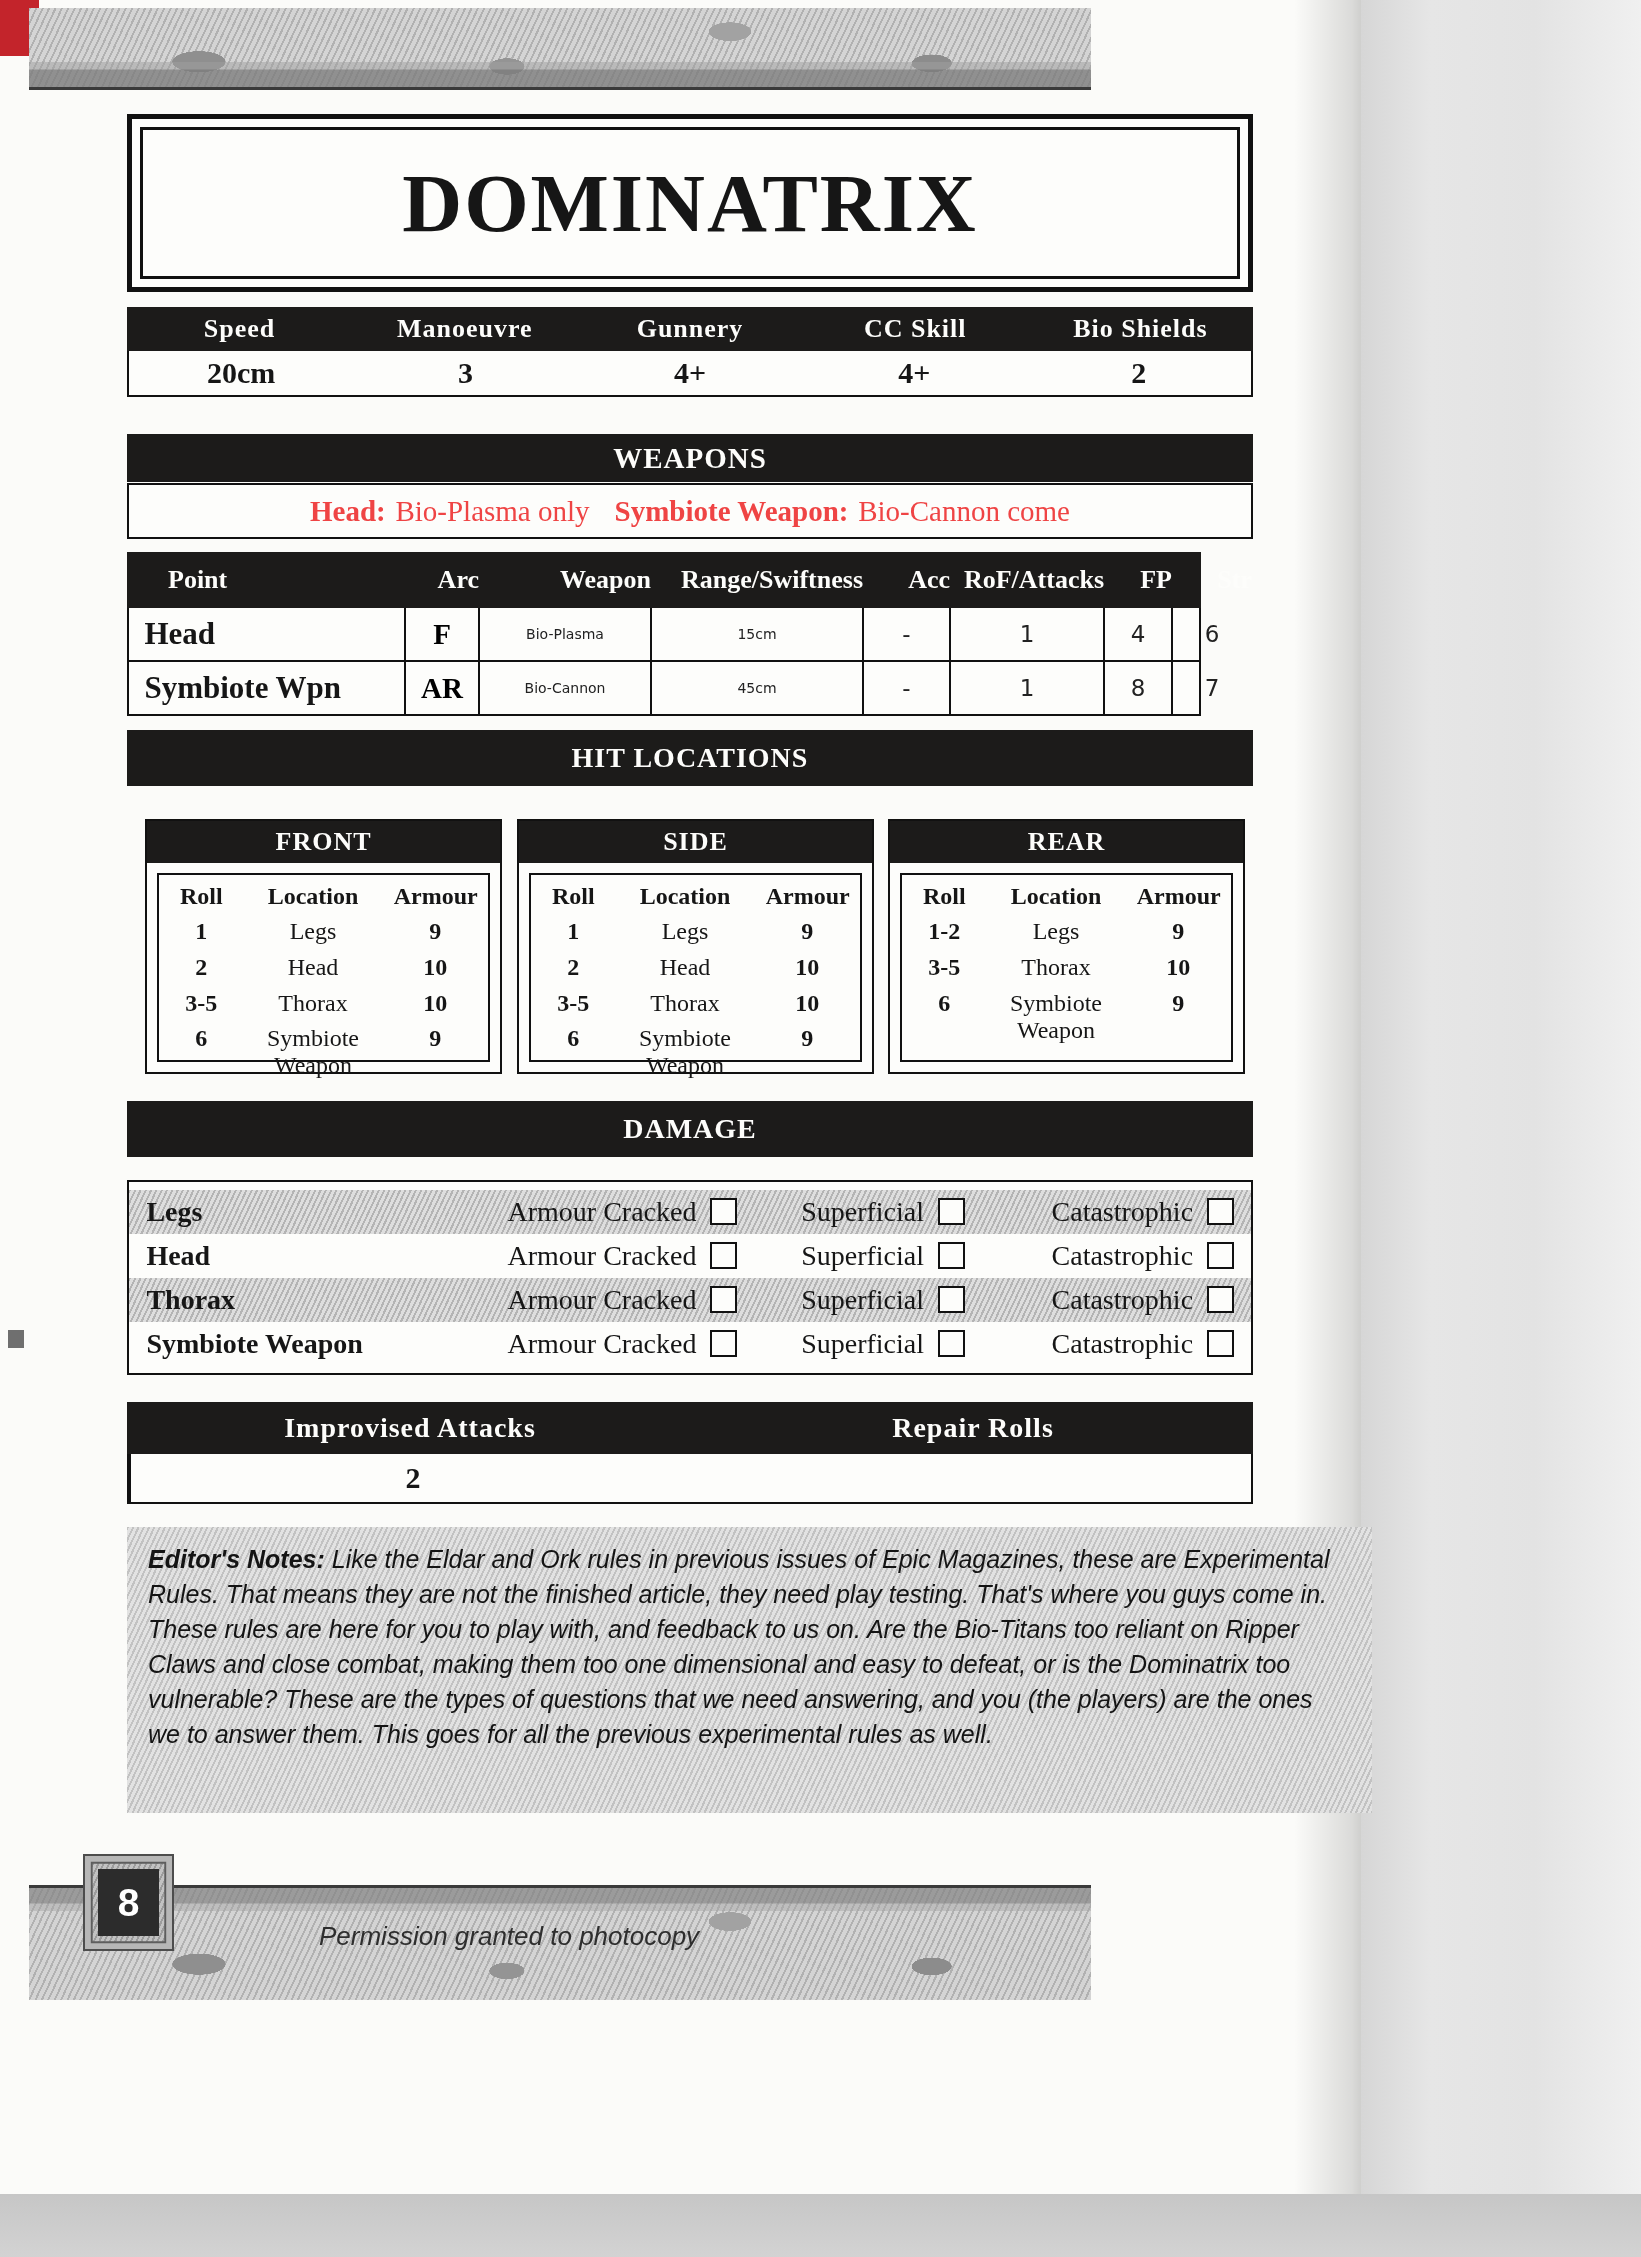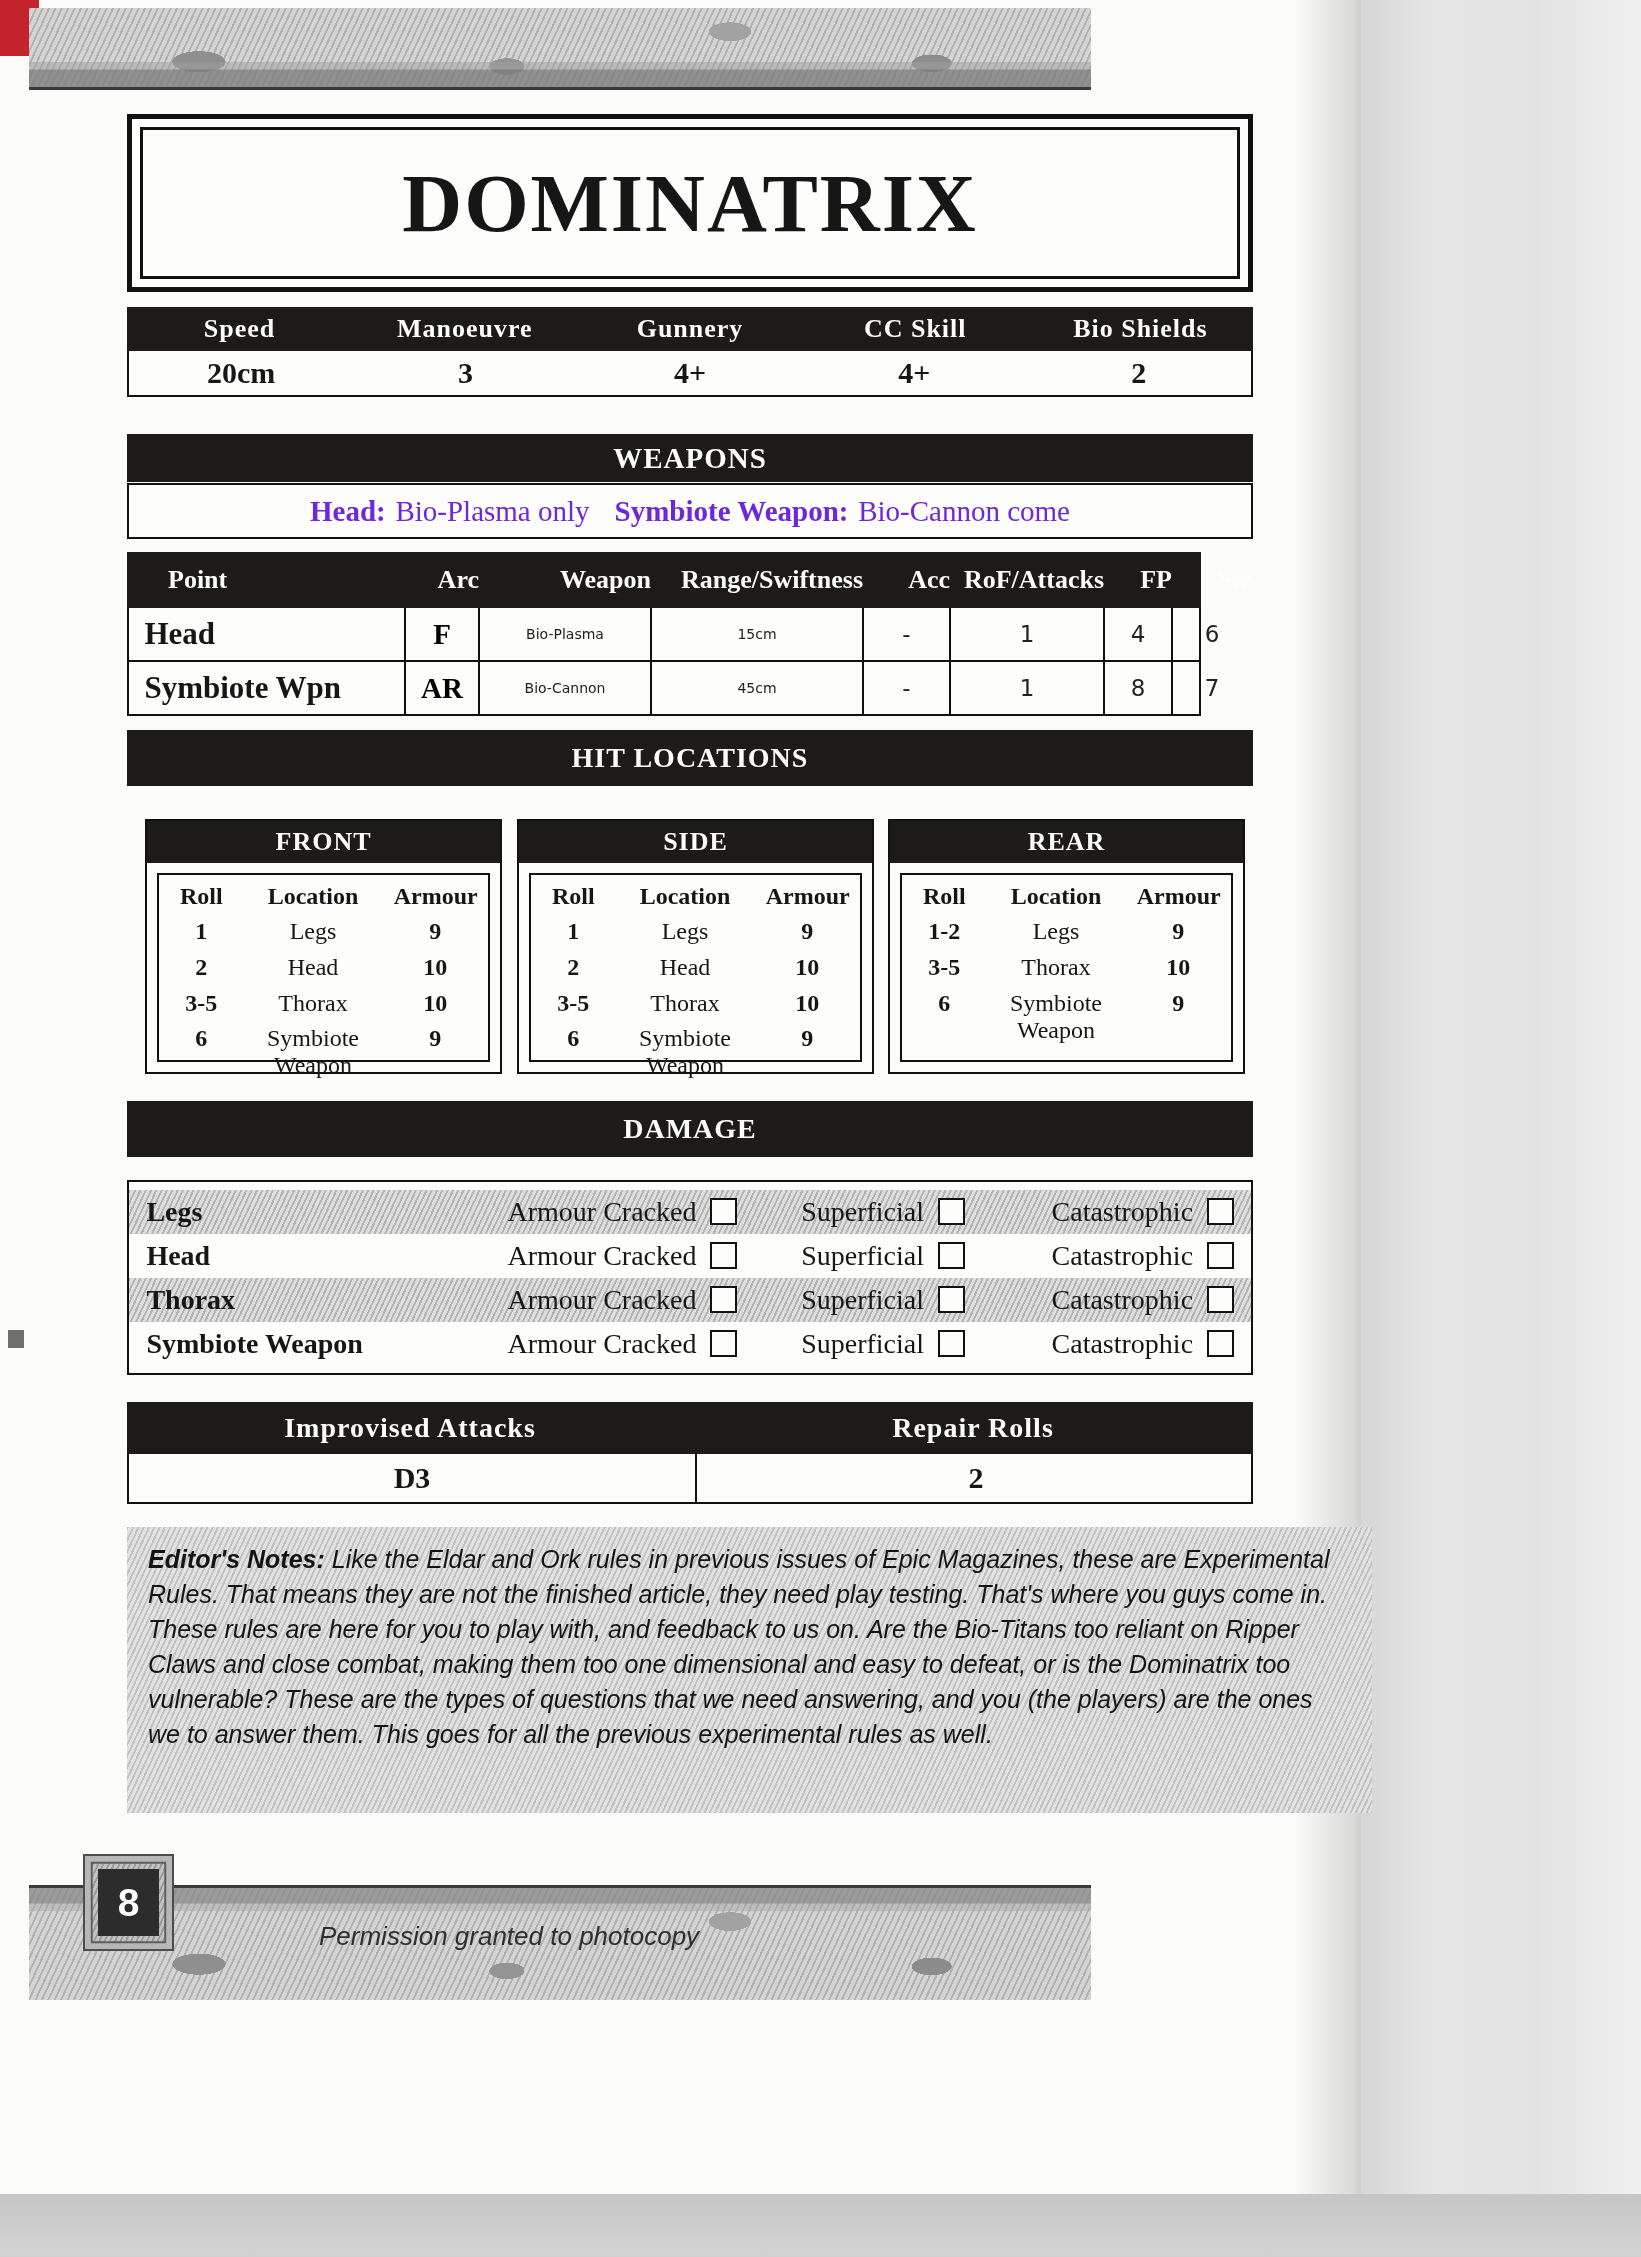--- a/index.html
+++ b/index.html
@@ -56,21 +56,21 @@
   .stats-head{top:307px;height:44px;}
   .stats-head .cell,.stats-vals .cell{flex:1;text-align:center;}
   .stats-head{display:flex;font-size:26px;}
   .stats-vals{position:absolute;left:127px;top:351px;width:1126px;height:46px;background:#fdfdfb;
     border:2.9px solid #111;border-top:none;box-sizing:border-box;display:flex;align-items:center;
     font-size:30px;font-weight:bold;color:#161616;}
 
   
   .weapons-head{top:434px;height:48px;font-size:29px;}
   .weapons-note{top:483px;height:56px;display:flex;align-items:center;justify-content:center;
-    font-size:29px;color:#6d28d9;}
+    font-size:29px;color:#ef4444;}
   .weapons-note b{margin-right:9.7px;}
   .weapons-note .sep{width:25px;}
 
   
   .wt{position:absolute;left:127px;top:552px;width:1074px;box-sizing:border-box;}
   .wt-head{display:grid;grid-template-columns:278px 74px 172px 212px 87px 154px 68px 80px;
     background:#1c1b1a;color:#fdfdfb;height:56px;align-items:center;font-weight:bold;font-size:26px;}
   .wt-head .c{text-align:right;}
   .wt-head .c.first{text-align:left;padding-left:41px;}
   .wt-body{border:2.9px solid #111;border-top:none;background:#fdfdfb;}
@@ -337,21 +337,20 @@
           <span class="chk"></span>
         </div>
     </div>
   </div>
 
   <div class="bar ir-head">
     <div class="c">Improvised Attacks</div>
     <div class="c">Repair Rolls</div>
   </div>
   <div class="ir-vals">
-    <div class="c">D3</div>
     <div class="c right">2</div>
   </div>
 
   <div class="notes">
     <p><b><i>Editor's Notes:</i></b>
       <span>Like the Eldar and Ork rules in previous issues of Epic Magazines, these are Experimental Rules. That means they are not the finished article, they need play testing. That's where you guys come in. These rules are here for you to play with, and feedback to us on. Are the Bio-Titans too reliant on Ripper Claws and close combat, making them too one dimensional and easy to defeat, or is the Dominatrix too vulnerable? These are the types of questions that we need answering, and you (the players) are the ones we to answer them. This goes for all the previous experimental rules as well.</span></p>
   </div>
 
 </div>
 

